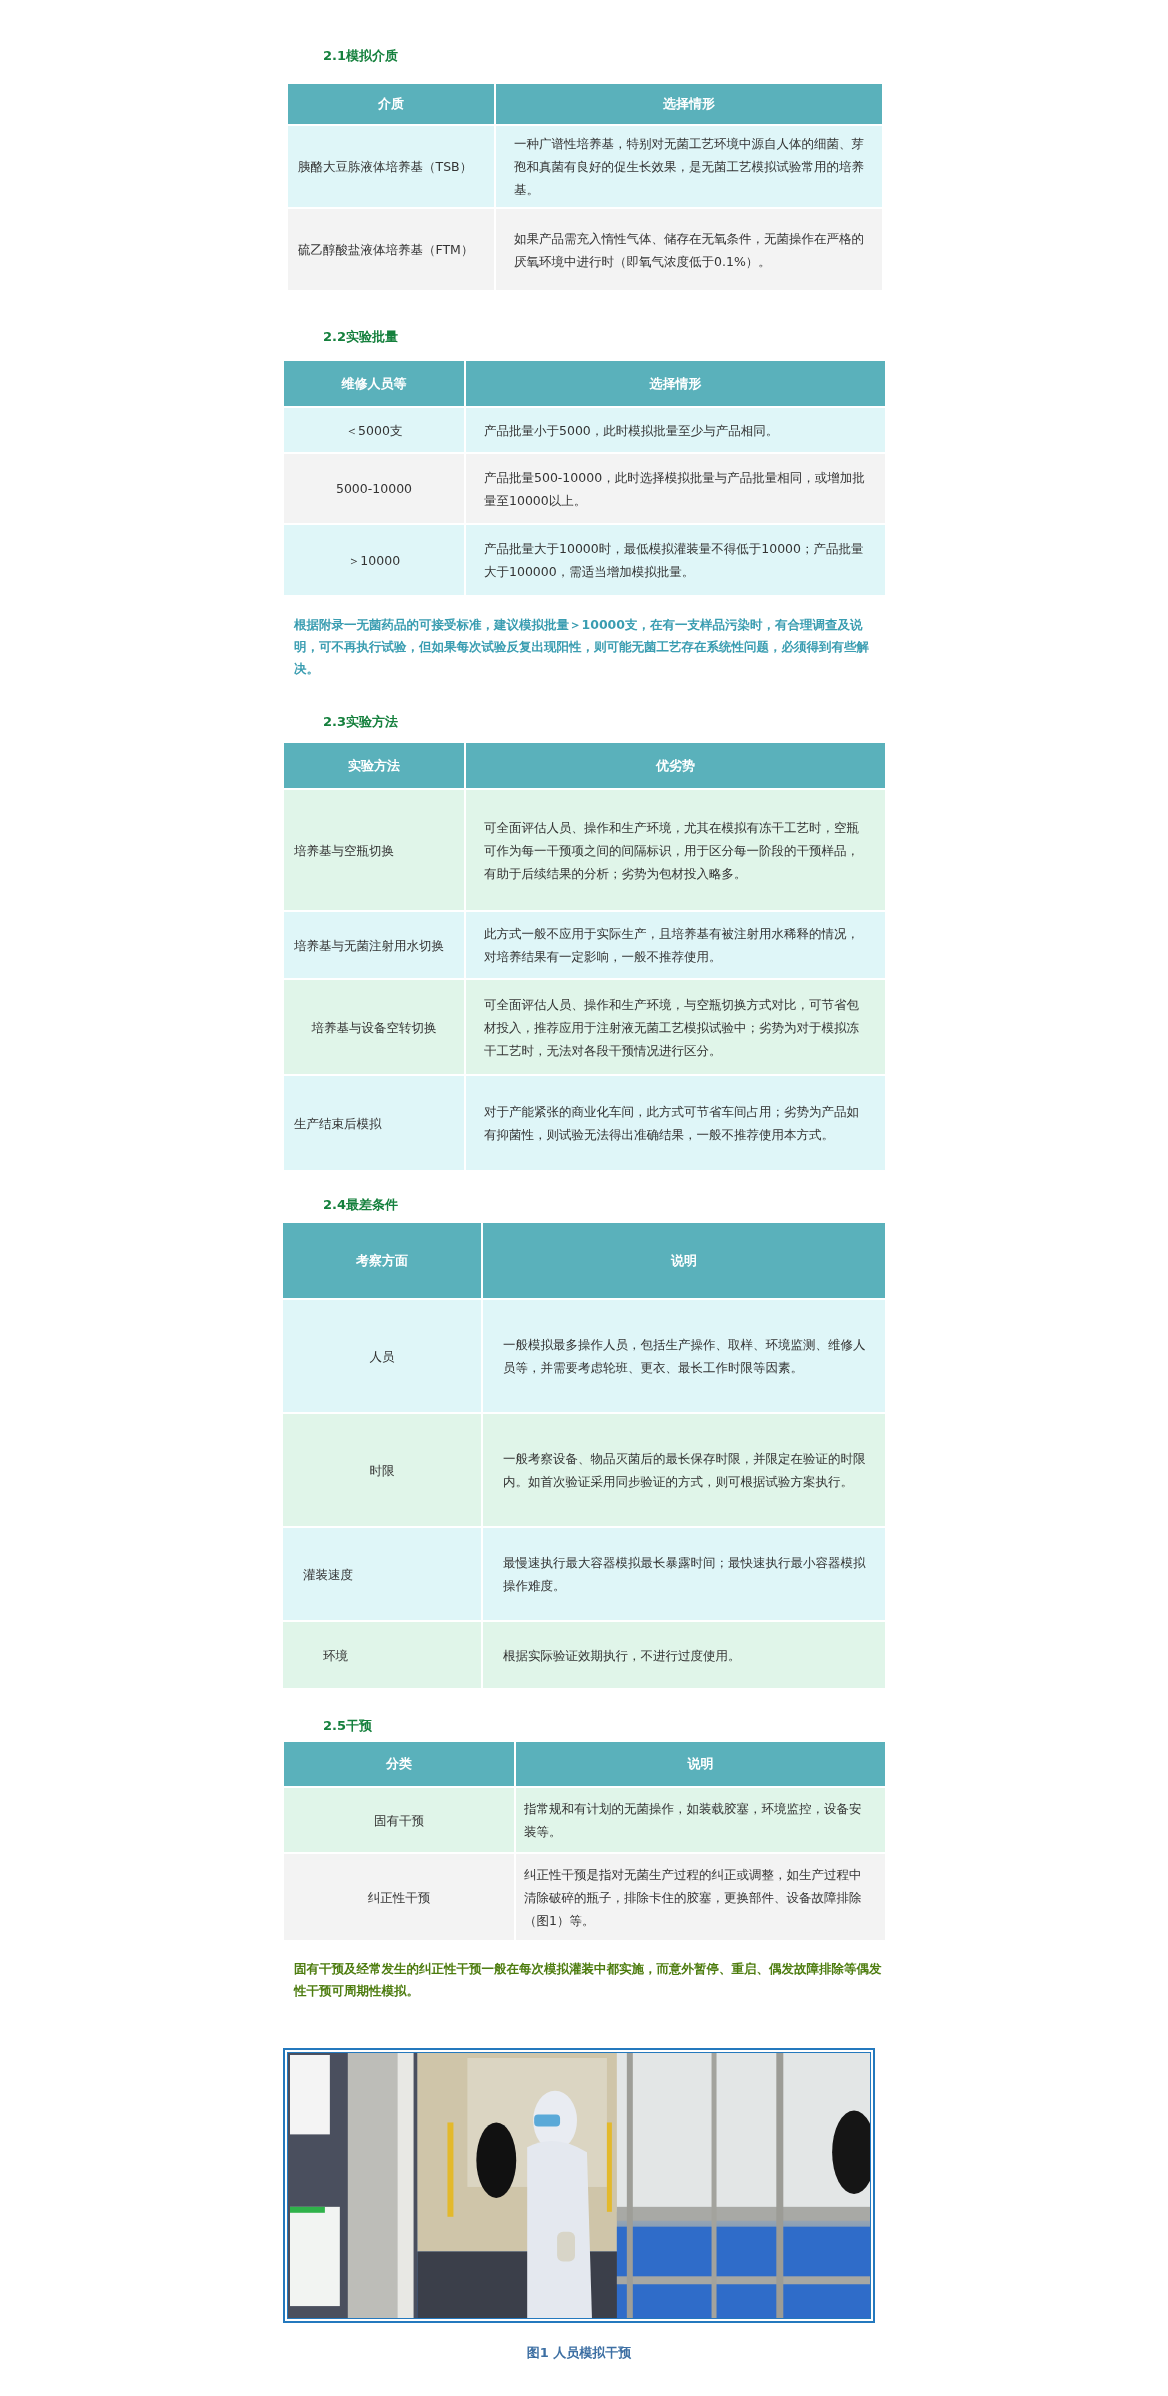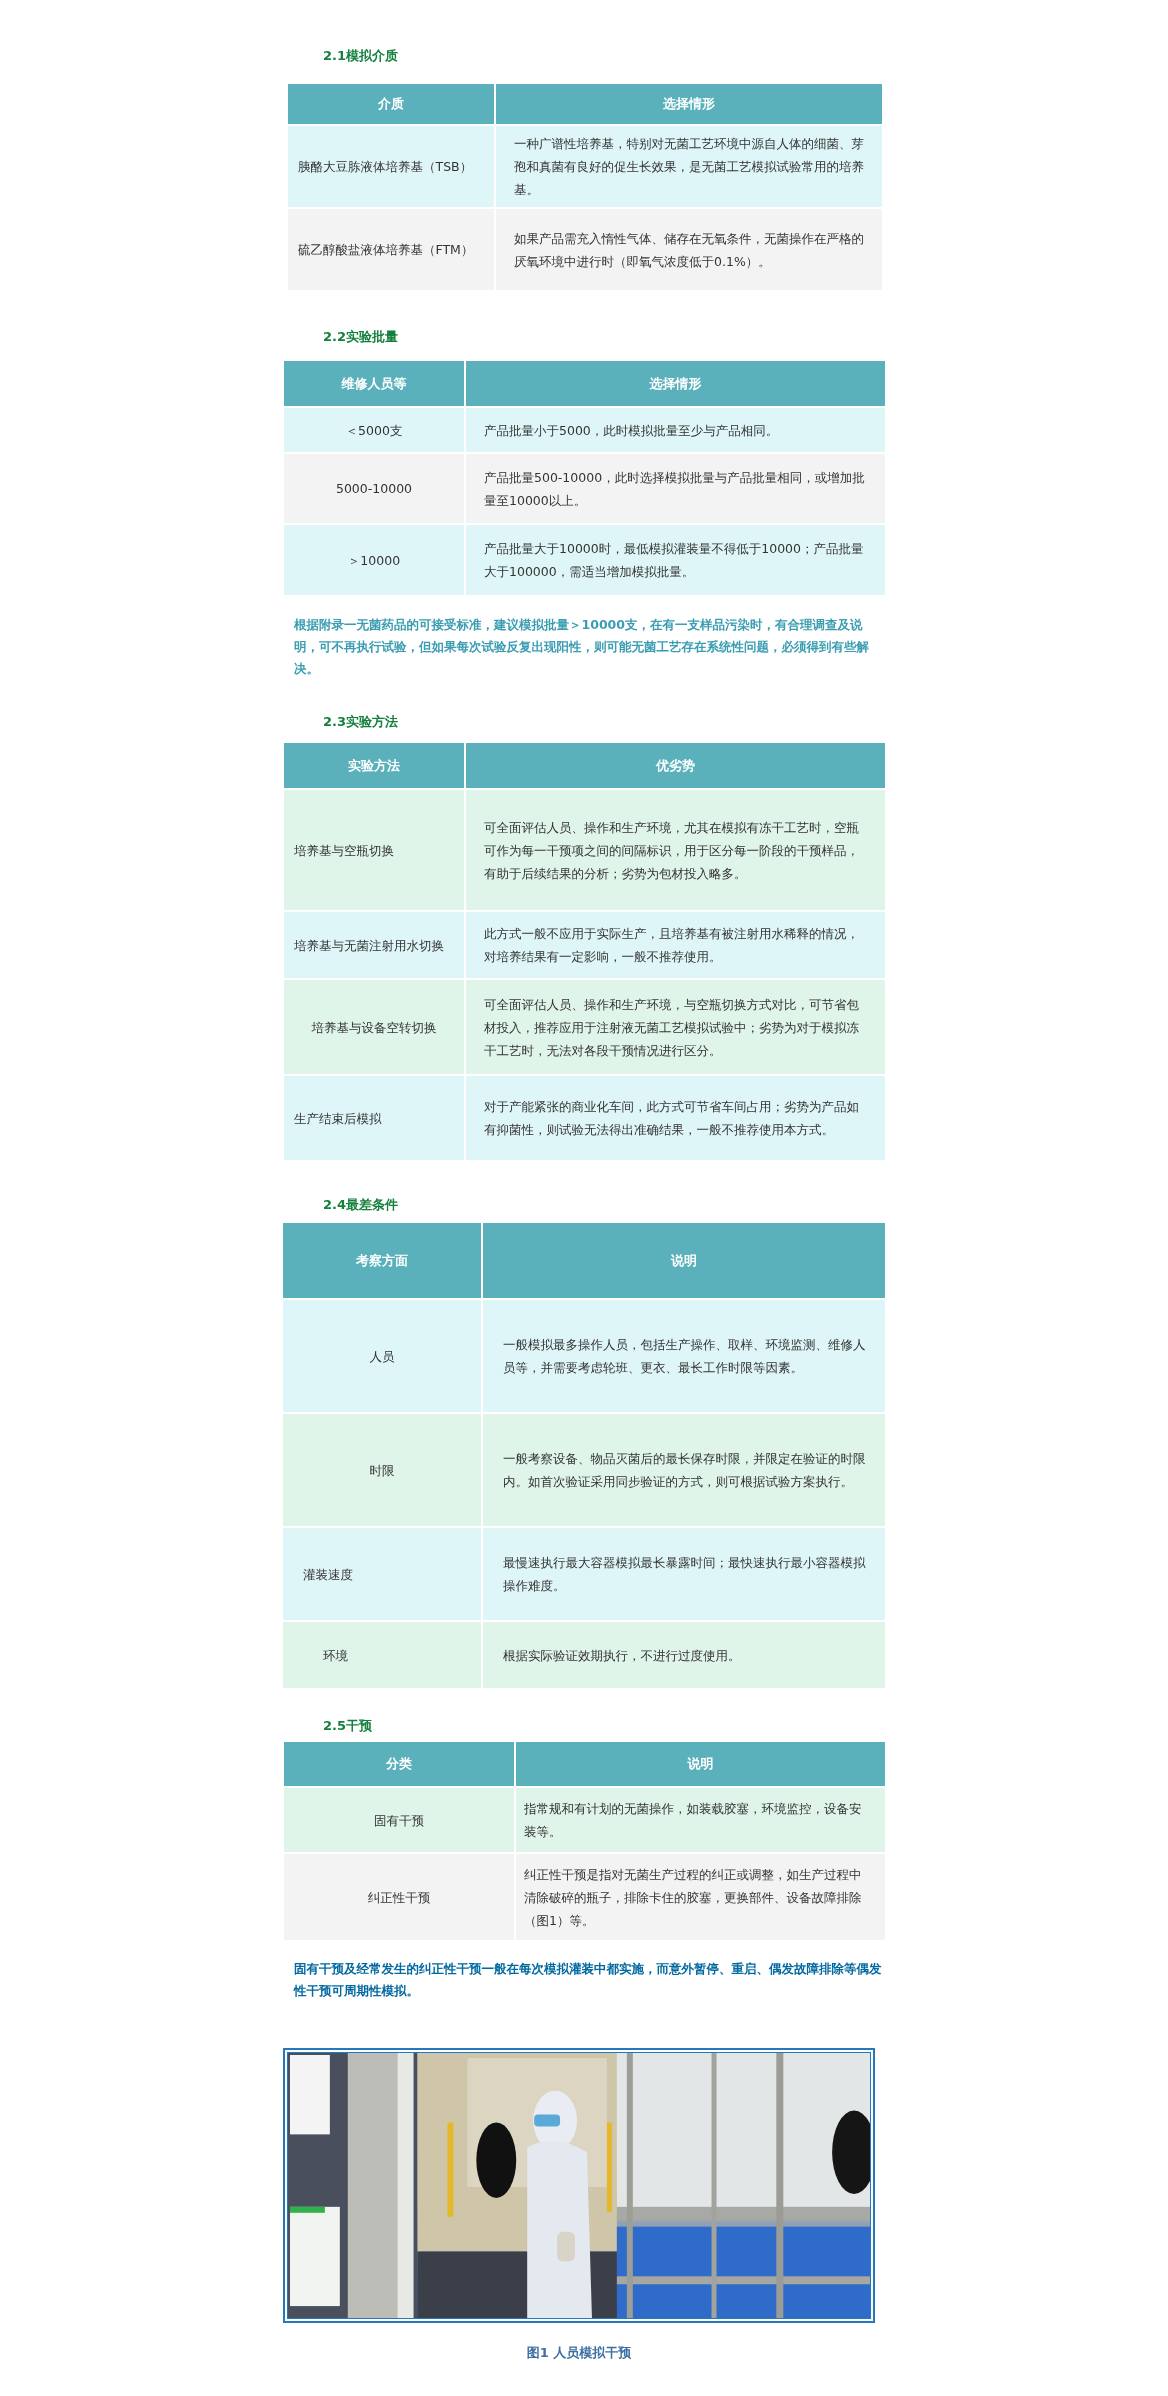--- a/index.html
+++ b/index.html
@@ -25,21 +25,21 @@
   td.c1.left { text-align: left; padding-left: 10px; }
   td.c2 { padding-left: 18px !important; padding-right: 14px !important; }
   .cyan { background: #dff6f8; }
   .grey { background: #f3f3f3; }
   .mint { background: #e0f5e9; }
   .note {
     position: absolute; left: 294px; width: 590px;
     font-size: 12.5px; font-weight: bold; line-height: 22px;
   }
   .note.teal { color: #3a9db1; }
-  .note.blue { color: #0369a1; }
+  .note.blue { color: #4d7c0f; }
   .figure {
     position: absolute; left: 283px; top: 2048px; width: 592px; height: 275px;
     border: 2px solid #2479be; padding: 2px; box-sizing: border-box;
   }
   .figure-inner {
     width: 100%; height: 100%; border: 1px solid #2479be; box-sizing: border-box;
     overflow: hidden; position: relative;
     background: linear-gradient(180deg, #d9d4c6 0%, #cfc8b5 35%, #b9b8b0 55%, #6d8fb8 72%, #2b67c4 100%);
   }
   .caption {
@@ -115,21 +115,21 @@
     <td class="c2 mint">可全面评估人员、操作和生产环境，尤其在模拟有冻干工艺时，空瓶可作为每一干预项之间的间隔标识，用于区分每一阶段的干预样品，有助于后续结果的分析；劣势为包材投入略多。</td>
   </tr>
   <tr style="height:66px;border-radius:7px;">
     <td class="c1 left cyan" style="padding-right:8px;">培养基与无菌注射用水切换</td>
     <td class="c2 cyan">此方式一般不应用于实际生产，且培养基有被注射用水稀释的情况，对培养结果有一定影响，一般不推荐使用。</td>
   </tr>
   <tr style="height:94px;">
     <td class="c1 mint">培养基与设备空转切换</td>
     <td class="c2 mint">可全面评估人员、操作和生产环境，与空瓶切换方式对比，可节省包材投入，推荐应用于注射液无菌工艺模拟试验中；劣势为对于模拟冻干工艺时，无法对各段干预情况进行区分。</td>
   </tr>
-  <tr style="height:84px;">
+  <tr style="height:94px;">
     <td class="c1 left cyan">生产结束后模拟</td>
     <td class="c2 cyan">对于产能紧张的商业化车间，此方式可节省车间占用；劣势为产品如有抑菌性，则试验无法得出准确结果，一般不推荐使用本方式。</td>
   </tr>
 </tbody>
   </table>
 
 <div class="heading" style="top:1196px;">2.4最差条件</div>
 <table class="t" style="left:281px; top:1221px; width:606px;">
   <colgroup>
       <col style="width:198px">

